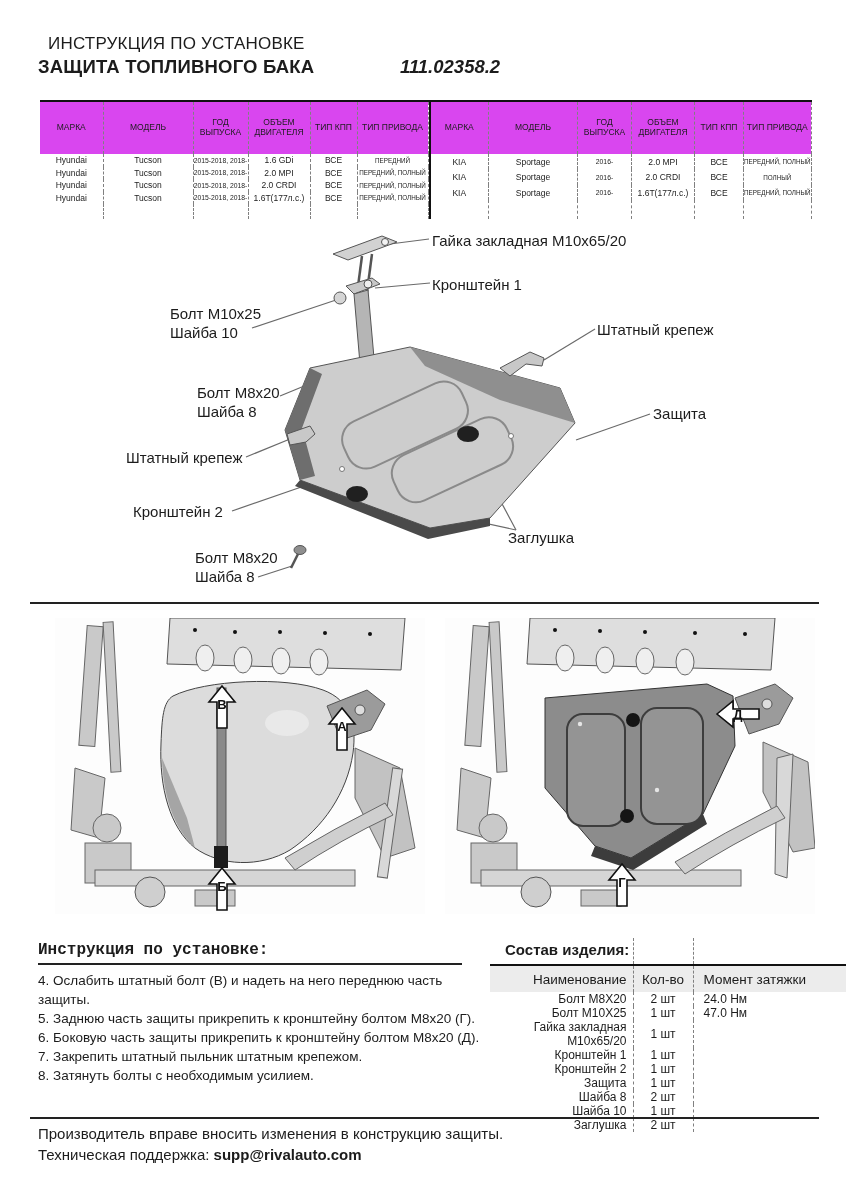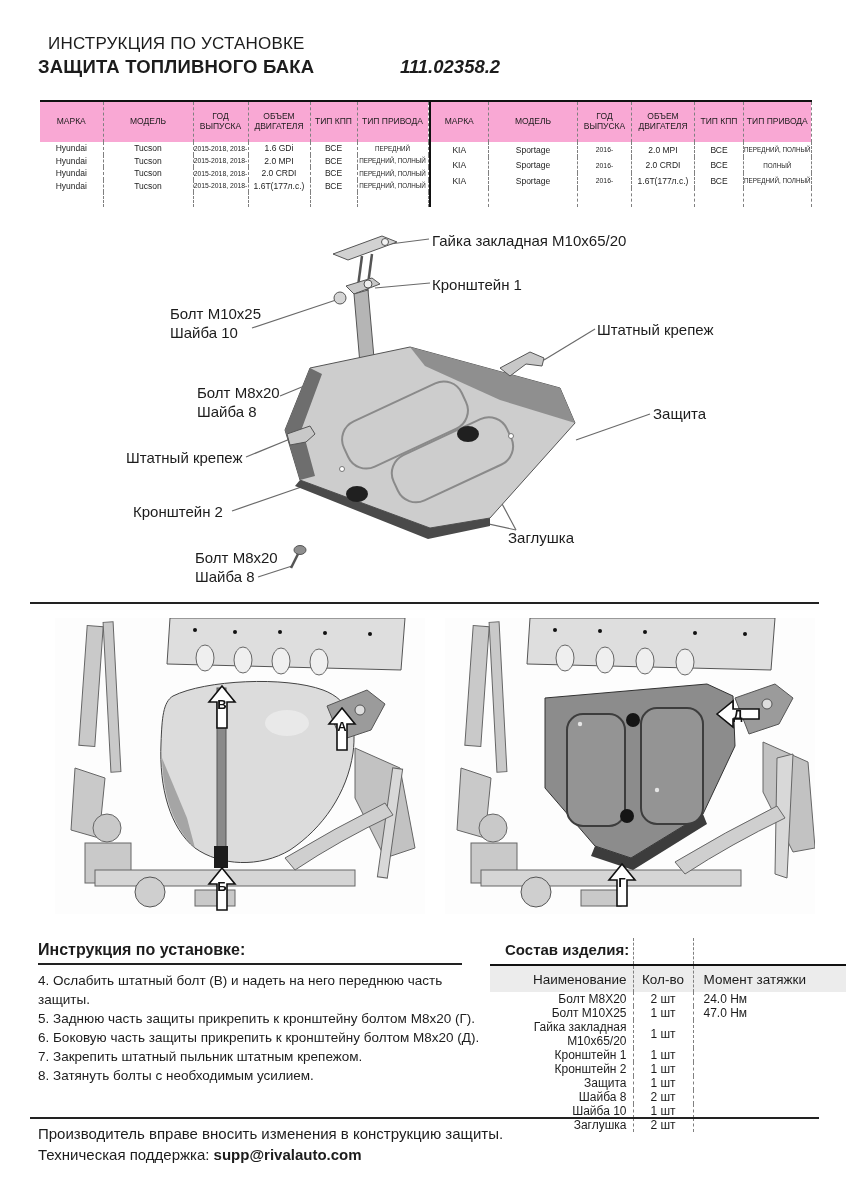--- a/index.html
+++ b/index.html
@@ -8,37 +8,37 @@
   .abs{position:absolute;}
 
   
   .subtitle{font-size:17px;letter-spacing:.2px;}
   .doctitle{font-size:18.5px;font-weight:bold;letter-spacing:.2px;}
   .partnum{font-size:18.5px;font-weight:bold;}
 
   
   .fitwrap{display:flex;border-top:2px solid #111;}
   table.fit{border-collapse:collapse;table-layout:fixed;}
-  table.fit th{background:#f9a8d4;font-weight:normal;font-size:8.5px;line-height:1.15;
-               text-align:center;vertical-align:middle;height:20px;padding:10px 1px;
+  table.fit th{background:#d946ef;font-weight:normal;font-size:8.5px;line-height:1.15;
+               text-align:center;vertical-align:middle;height:20px;padding:16px 1px;
                border-right:1px dashed #808080;}
   table.fit td{font-size:8.5px;text-align:center;vertical-align:middle;height:12.5px;
                padding:0;border-right:1px dashed #808080;white-space:nowrap;overflow:hidden;}
   table.fit td.yr{font-size:6.8px;}
   table.fit td.drv{font-size:6.3px;}
   table.fit tr.ext td{height:15px;}
   table.fit.rt{border-left:2px solid #111;}
 
   
   .dlabel{position:absolute;font-size:15px;white-space:nowrap;line-height:19px;}
 
   .hline{position:absolute;height:2px;background:#222;}
 
   
-  .instr-title{font-size:16px;font-weight:bold;}
+  .instr-title{font-size:16px;font-weight:bold;font-family:Liberation Mono, monospace;}
   .steps{width:448px;font-size:13.5px;line-height:19px;}
 
   
   .parts-title{font-size:15px;font-weight:bold;}
   table.parts{border-collapse:collapse;table-layout:fixed;border-top:2px solid #111;}
   table.parts th{background:#ececec;font-weight:normal;font-size:13.5px;height:26px;
                  vertical-align:middle;padding:0;}
   table.parts td{font-size:12px;height:13px;padding:0;vertical-align:middle;}
   .pname{text-align:right;padding-right:6px !important;border-right:1px dashed #808080;}
   .pqty{text-align:center;border-right:1px dashed #808080;}

